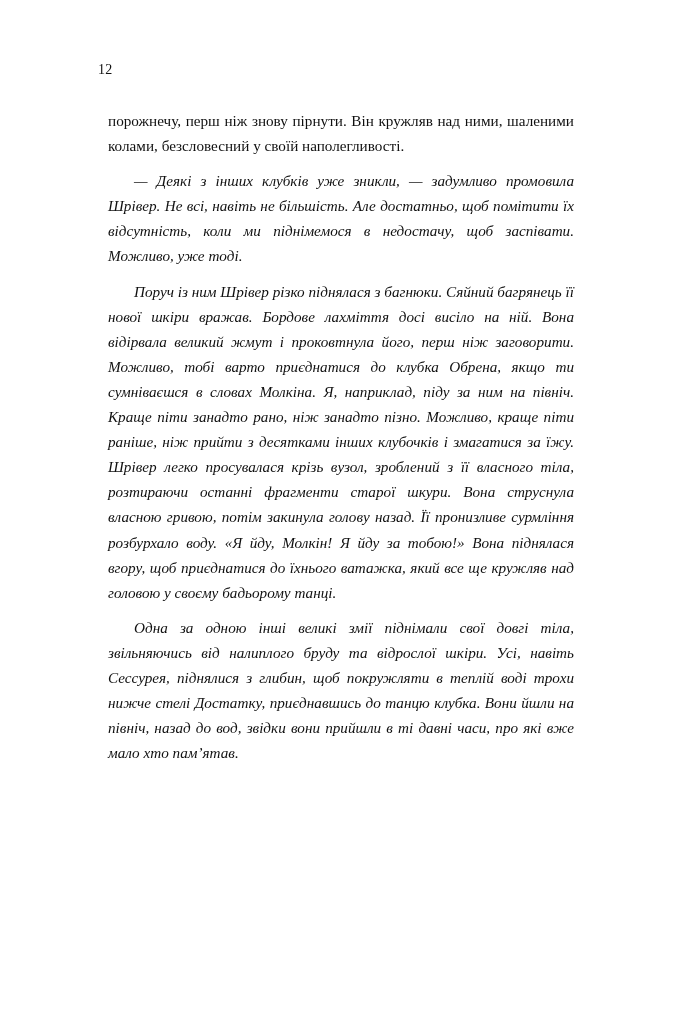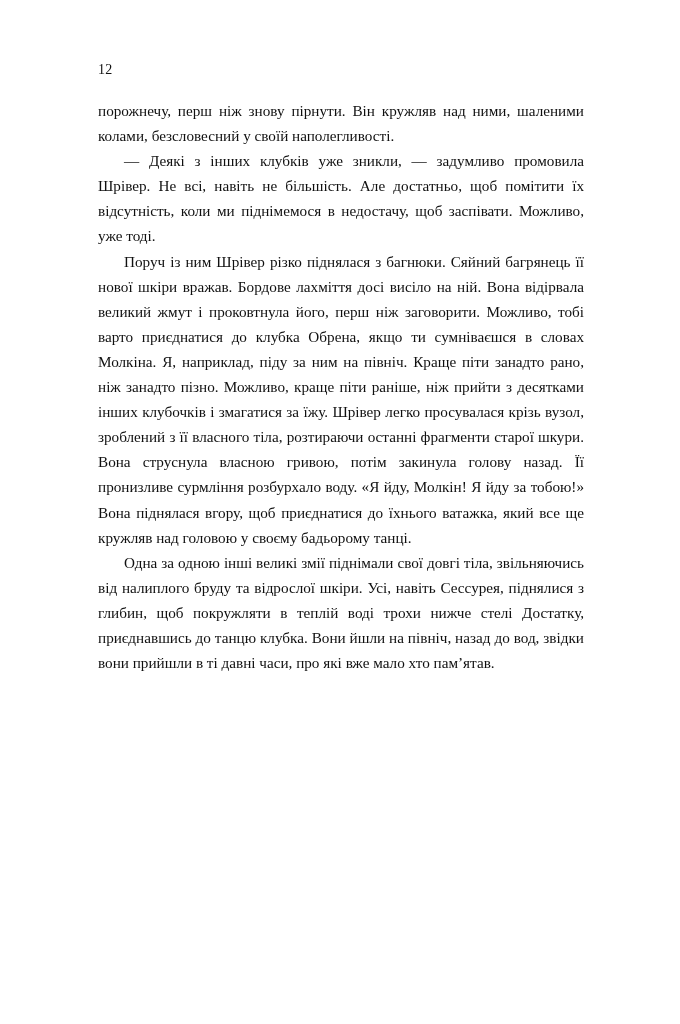--- a/index.html
+++ b/index.html
@@ -36,25 +36,26 @@
     left: 98px;
     width: 486px;
     font-size: 15.2px;
     line-height: 25.1px;
     text-align: justify;
     text-justify: inter-word;
     color: #101010;
     hyphens: manual;
   }
   .body-text p {
-    margin: 0;
+    margin: 10px;
     text-indent: 0;
   }
   .body-text p.indent {
     text-indent: 26px;
+    font-style: italic;
   }
   .body-text p + p {
     margin-top: 0;
   }
 </style>
 </head>
 <body>
 
 <div class="page">
 

